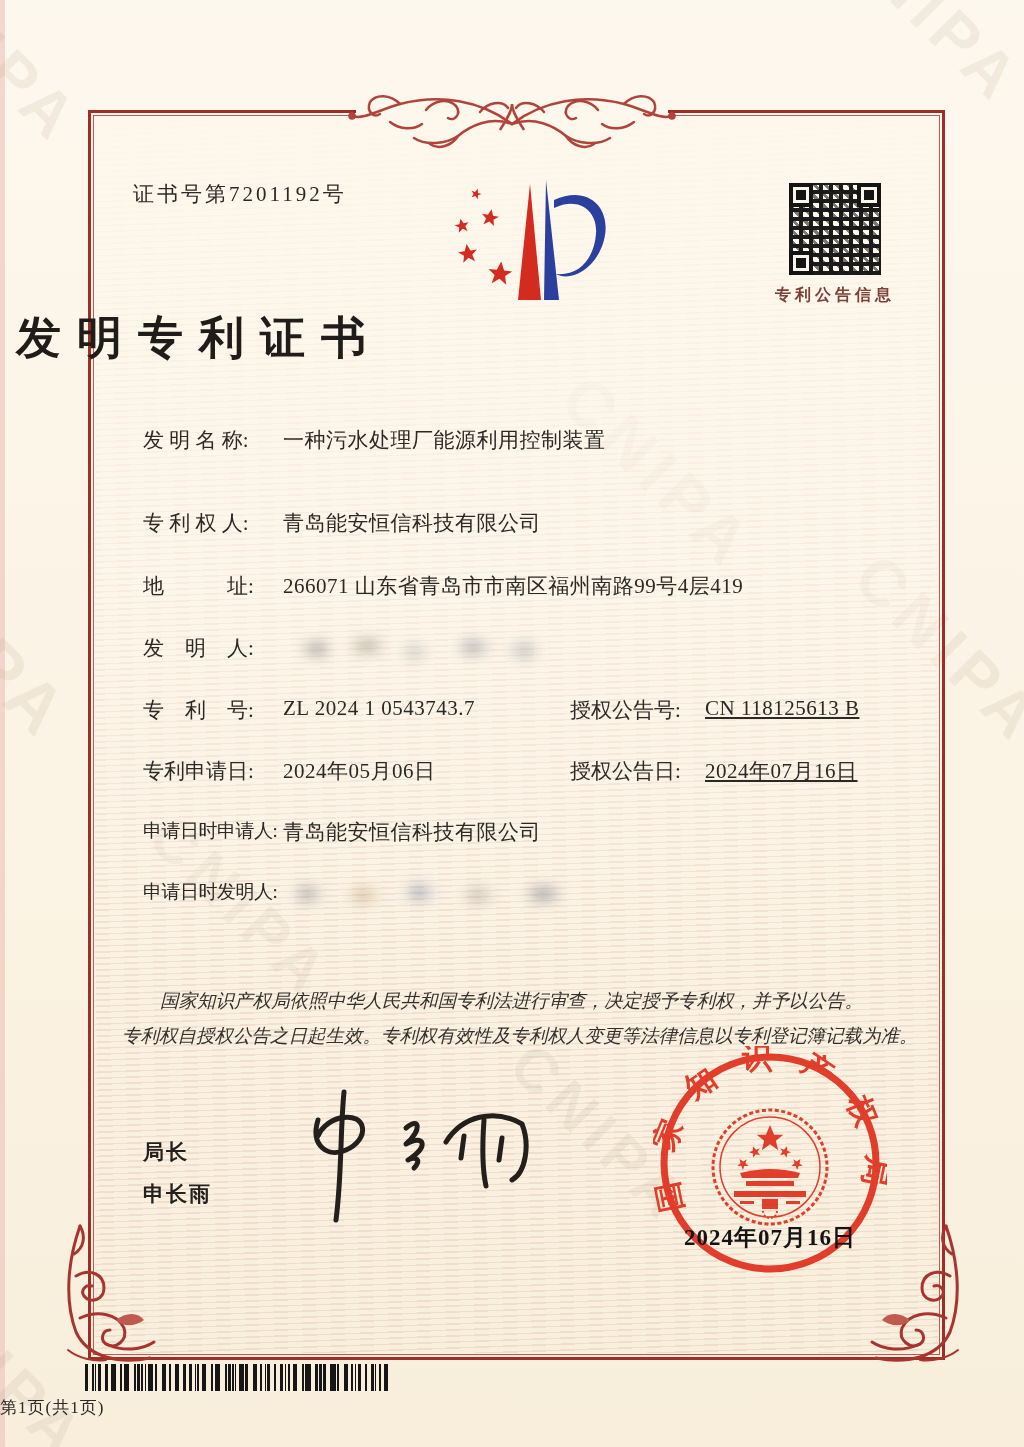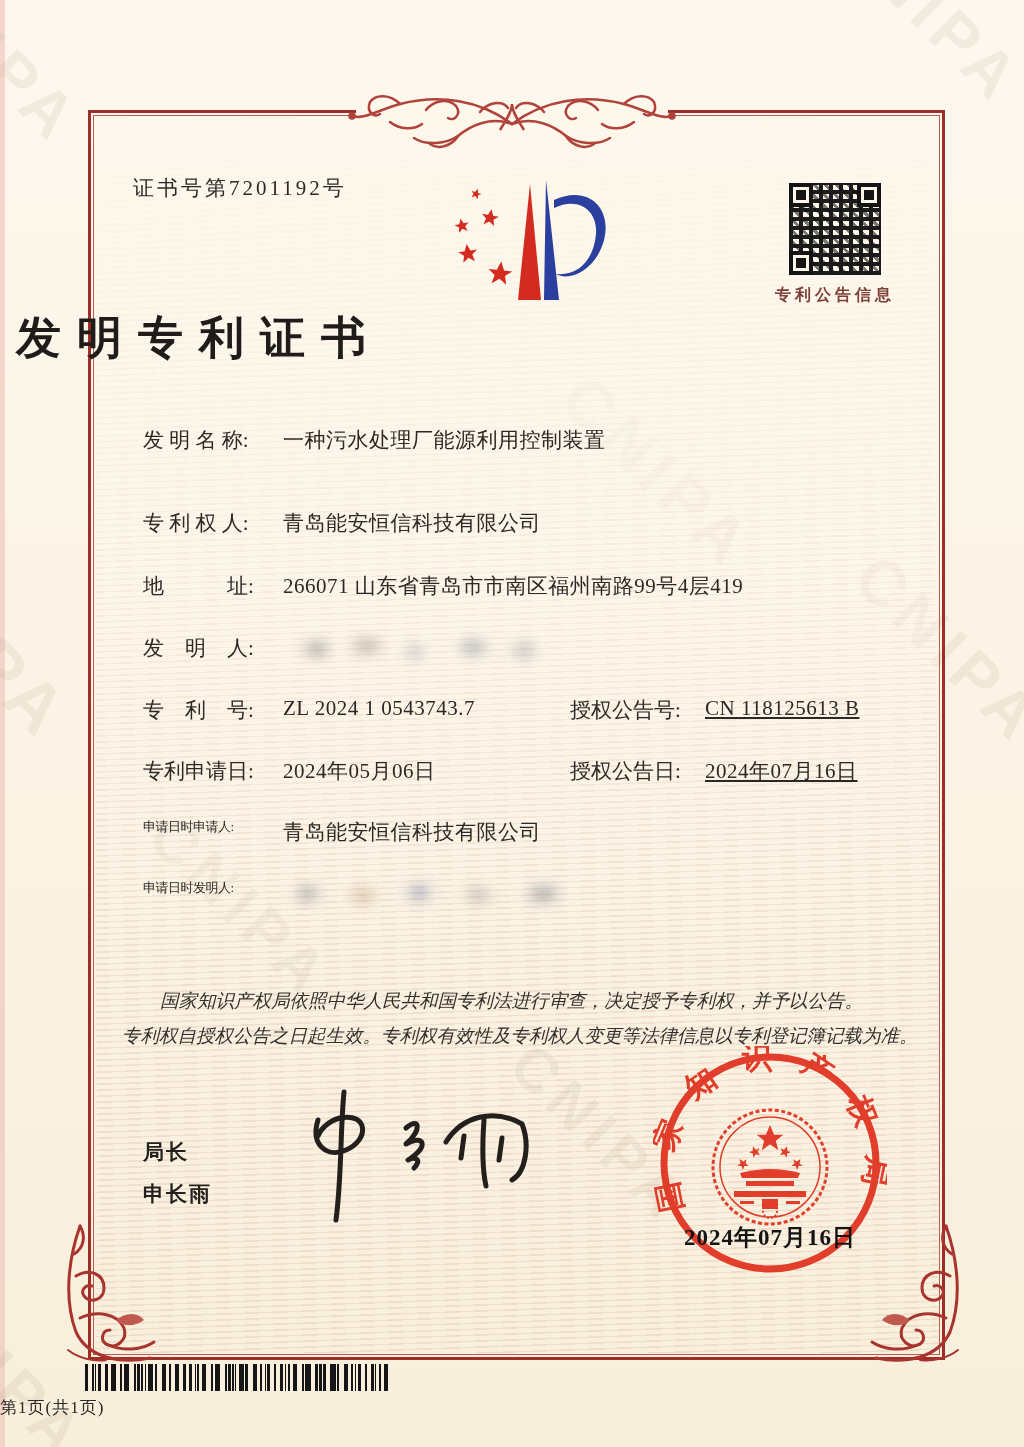--- a/index.html
+++ b/index.html
@@ -24,42 +24,42 @@
   .frame-inner { position:absolute; inset:2px; border:1px solid #bb5c52; }
   .frame-pattern { position:absolute; inset:4px;
     background:
       linear-gradient(180deg, rgba(253,247,236,.95) 0%, rgba(253,247,236,.45) 40%, rgba(253,247,236,0) 72%),
       repeating-linear-gradient(178deg, rgba(206,148,136,.20) 0 1.5px, rgba(255,255,255,0) 1.5px 6px);
   }
 
   .orn { position:absolute; }
 
   
-  .cert-no { position:absolute; left:133px; top:174px; font-size:21px; letter-spacing:3px; }
+  .cert-no { position:absolute; left:133px; top:180px; font-size:21px; letter-spacing:3px; }
   .logo { position:absolute; left:438px; top:170px; }
   .qr-wrap { position:absolute; left:763px; top:183px; width:144px; text-align:center; }
   .qr { position:relative; width:92px; height:92px; margin:0 auto;
     background:
       repeating-linear-gradient(45deg, rgba(20,20,20,.55) 0 3px, transparent 3px 8px),
       repeating-linear-gradient(0deg, #1c1c1c 0 4px, transparent 4px 9px),
       repeating-linear-gradient(90deg, #1c1c1c 0 4px, transparent 4px 10px);
     background-color:#fcf5ea; }
   .finder { position:absolute; width:24px; height:24px; background:#fcf5ea;
     border:4px solid #141414; box-sizing:border-box; }
   .finder::after { content:""; position:absolute; inset:3px; background:#141414; }
   .f-tl { left:0; top:0; } .f-tr { right:0; top:0; } .f-bl { left:0; bottom:0; }
   .qr-caption { margin-top:10px; font-size:16px; letter-spacing:4px; color:#7c4038; font-weight:bold; }
 
   .title { position:absolute; left:0; top:308px; width:100%; text-align:left;
     font-size:45px; font-weight:bold; letter-spacing:16px; text-indent:16px; color:#1f1c19; }
 
   
   .row { position:absolute; left:143px; width:760px; height:32px; font-size:21px; white-space:nowrap; }
   .lbl { display:inline-block; width:140px; vertical-align:top; }
-  .lbl.small { font-size:13px; letter-spacing:-0.5px; }
+  .lbl.small { font-size:19px; letter-spacing:-0.5px; }
   .val { letter-spacing:0.5px; }
   .rcol { position:absolute; left:427px; top:0;text-decoration:underline; }
   .rcol .lbl { width:135px; }
   .blur-blob { display:inline-block; vertical-align:-8px; width:280px; height:30px;
     border-radius:6px; filter:blur(7px);
     background:
       radial-gradient(22px 12px at 12% 50%, rgba(70,70,75,.75), transparent 70%),
       radial-gradient(26px 12px at 30% 40%, rgba(120,110,95,.8), transparent 70%),
       radial-gradient(20px 12px at 47% 60%, rgba(140,150,160,.7), transparent 70%),
       radial-gradient(26px 12px at 68% 45%, rgba(90,105,125,.75), transparent 70%),

